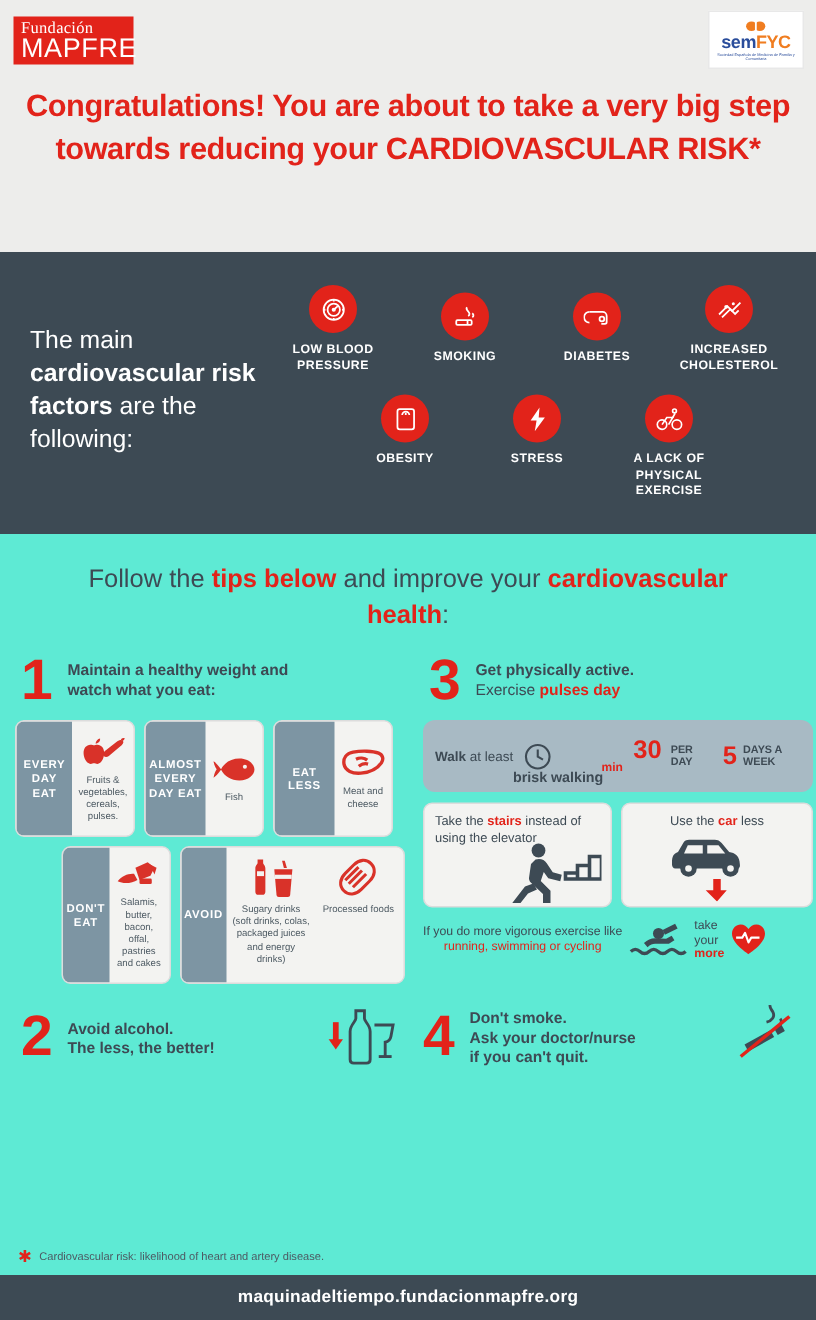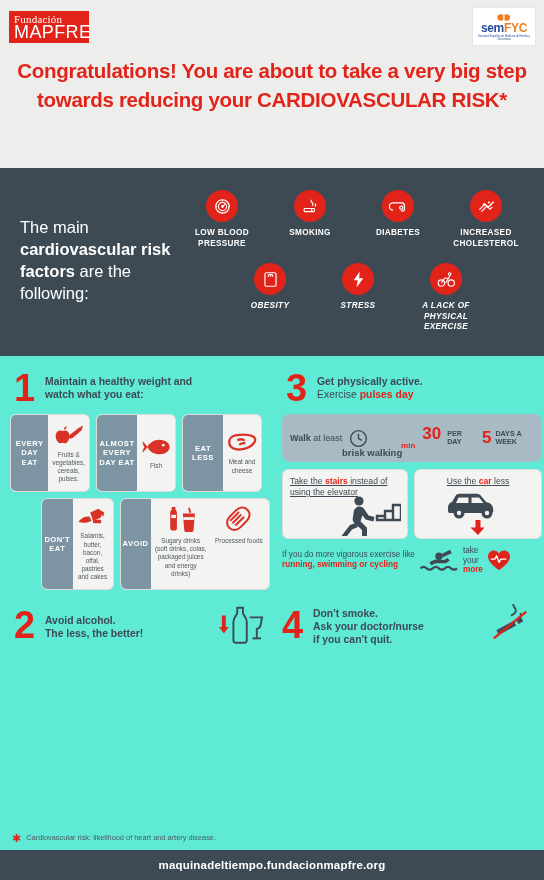--- a/index.html
+++ b/index.html
@@ -53,22 +53,22 @@
     position: relative; height: 188px; background: #3d4a54;
     color: #fff; padding: 20px 14px 0 20px;
   }
   .risk-title {
     position: absolute; left: 20px; top: 48px;
     font-size: 16.5px; line-height: 22px; color: #fff; width: 170px;
   }
   .risk-title b { font-weight: bold; }
   .risk-grid { position: absolute; left: 178px; top: 22px; width: 352px; }
   .risk-row { display: flex; }
-  .risk-row.r1 { justify-content: flex-start; gap: 0px; }
-  .risk-row.r2 { margin-top: 14px; padding-left: 48px; font-style: italic; }
+  .risk-row.r1 { justify-content: flex-start; gap: 0px; align-items: center; }
+  .risk-row.r2 { margin-top: 14px; padding-left: 48px; }
   .risk-item { width: 88px; text-align: center; }
   .risk-item .circ {
     width: 32px; height: 32px; border-radius: 50%;
     background: #e2231a; margin: 0 auto 6px auto;
     display: flex; align-items: center; justify-content: center;
   }
   .risk-item .lbl {
     font-size: 8.2px; font-weight: bold; letter-spacing: .35px;
     line-height: 10.5px; color: #fff; text-transform: uppercase;
   }
@@ -145,26 +145,26 @@
     position: absolute; left: 60px; bottom: 4px;
     font-size: 9.5px; font-weight: bold; color: #3d4a54;
   }
   .exrow { display: flex; gap: 6px; margin-top: 7px; }
   .excard {
     background: #f3f3f1; border: 1px solid #dcdcdc; border-radius: 6px;
     height: 70px; position: relative; padding: 6px 7px;
   }
   .ex-stairs { width: 126px; }
   .ex-car { width: 128px; }
-  .ex-txt { font-size: 8.6px; color: #3d4a54; line-height: 11px; text-decoration: underline; }
+  .ex-txt { font-size: 8.6px; color: #3d4a54; line-height: 11px; }
   .ex-txt .red { color: #e2231a; font-weight: bold; }
   .ex-car .ex-txt { text-align: center; }
   .vigorous { margin-top: 7px; display: flex; align-items: center; gap: 4px; }
   .vig-txt { font-size: 8.2px; color: #3d4a54; line-height: 10px; }
-  .vig-txt .red { color: #e2231a; font-weight: bold; }
+  .vig-txt .red { color: #e2231a; font-weight: normal; text-align: center; }
   .pulse-txt { font-size: 8.2px; color: #3d4a54; line-height: 9.5px; }
   .pulse-txt .red { color: #e2231a; font-weight: bold; }
 
   
   .cols2 { display: flex; padding: 14px 10px 0 10px; gap: 12px; }
   .tip-b { width: 260px; display: flex; align-items: center; gap: 8px; padding-left: 4px; }
   .tip-b .tip-txt { flex: 1; }
 
   
   .footnote {
@@ -295,20 +295,23 @@
                 <circle cx="16" cy="5" r="1.6"></circle>
                 <path d="M14.5 10.5l2-3.5"></path>
               </svg>
           </div>
           <div class="lbl">A LACK OF PHYSICAL EXERCISE</div>
         </div>
       </div>
     </div>
   </div>
 
+  <div class="tips-intro">
+    <span class="dark">Follow the </span><b>tips below</b><span class="dark"> and improve your </span><b>cardiovascular health</b><span class="dark">:</span>
+  </div>
 
   <div class="cols">
 
     <div class="col">
       <div class="tip-head">
         <div class="tip-num">1</div>
         <div class="tip-txt">
           <div>Maintain a healthy weight and</div>
           <div>watch what you eat:</div>
         </div>

